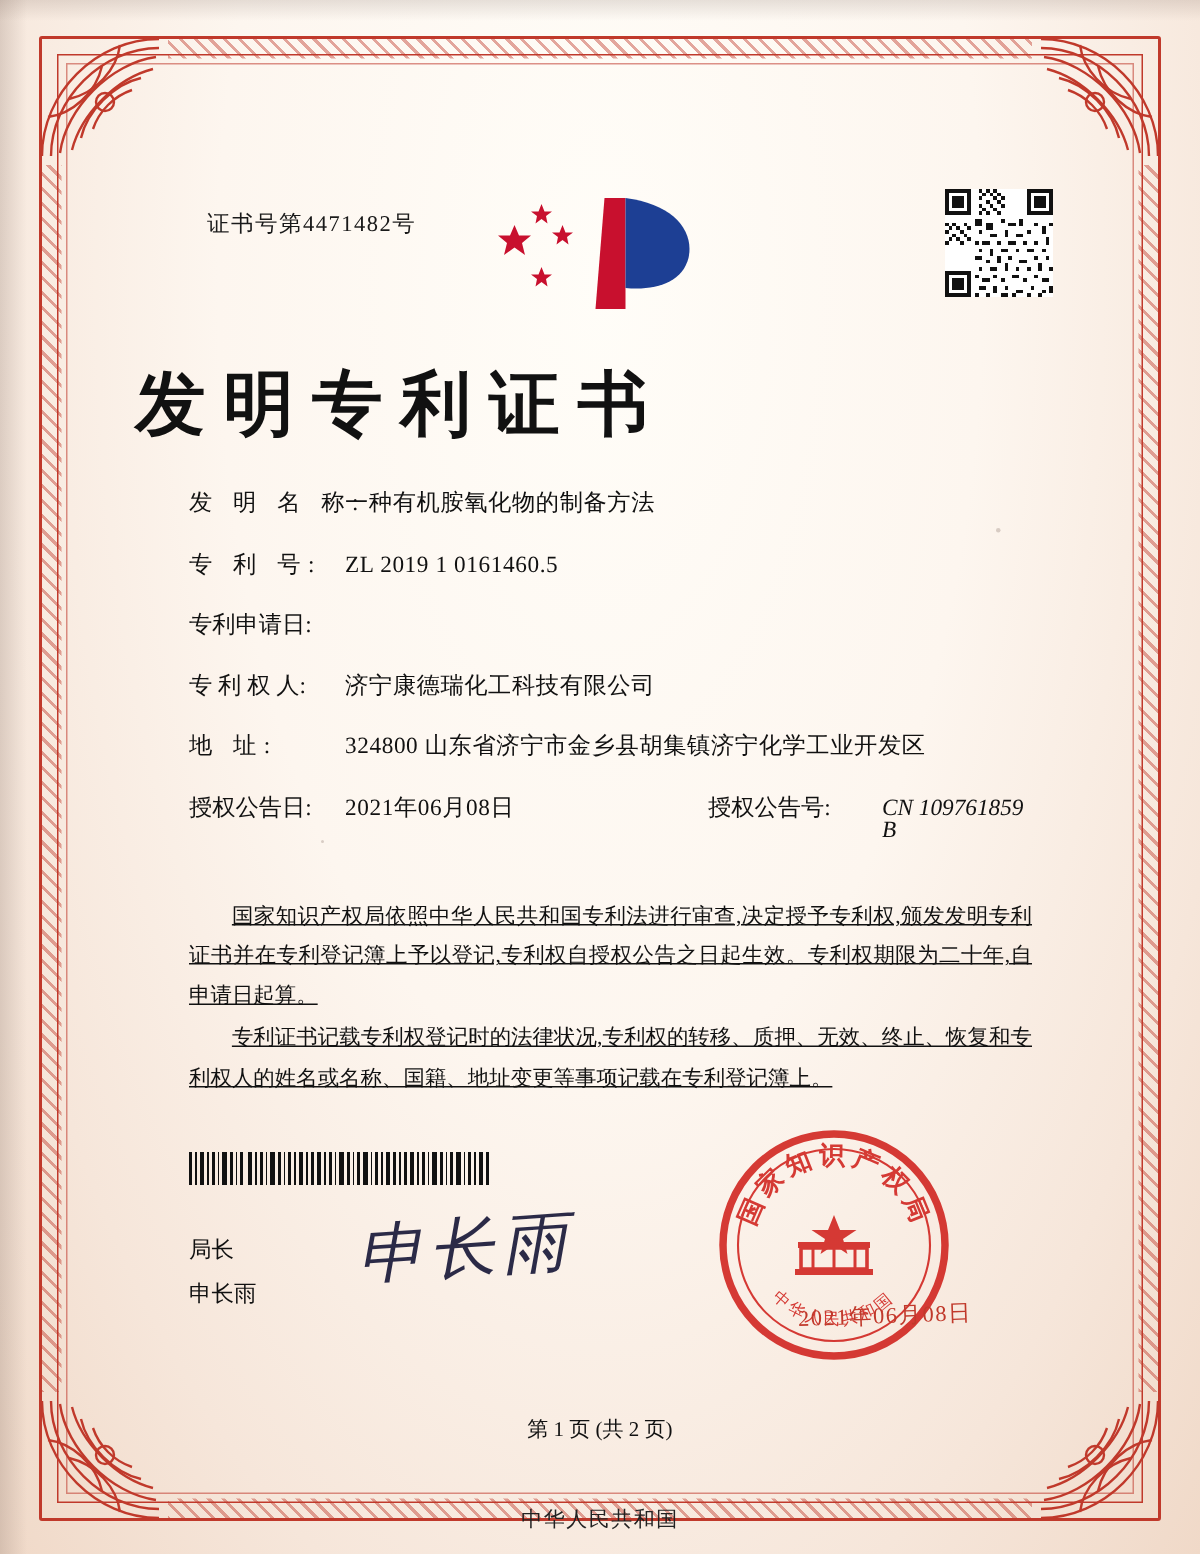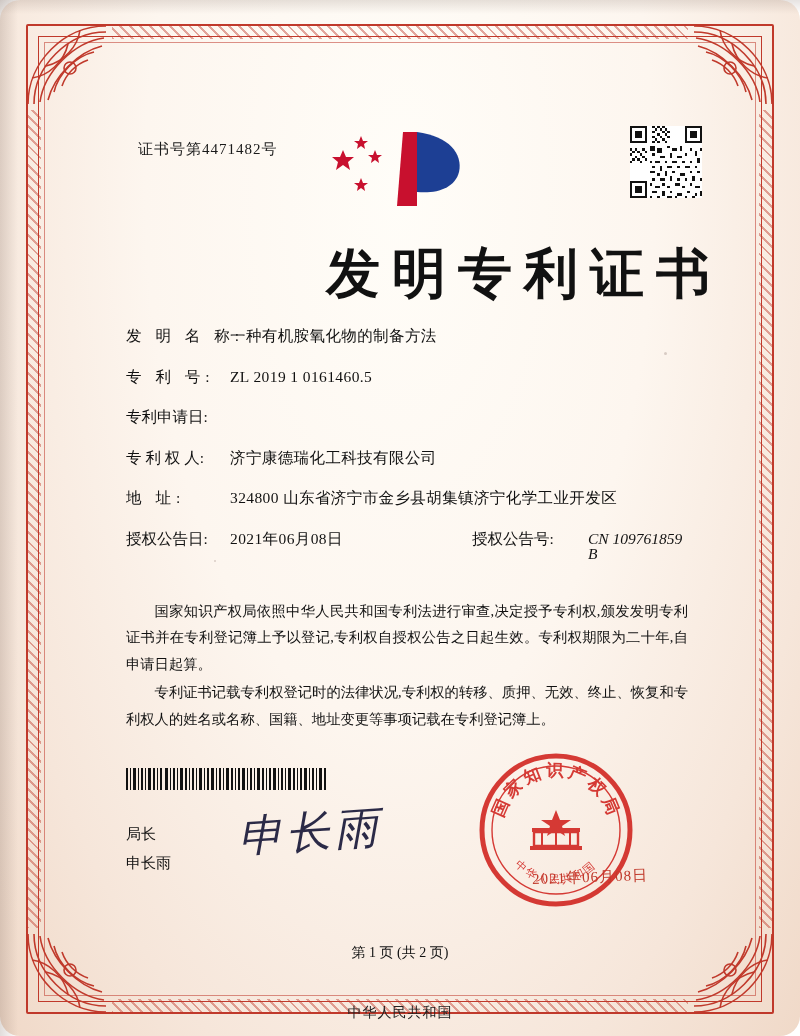--- a/index.html
+++ b/index.html
@@ -7,21 +7,20 @@
     width:800px;height:1036px;
     background:#ffffff;
     font-family:"Liberation Serif", serif;
     overflow:hidden;
   }
   .page{
     position:relative;
     width:800px;height:1036px;
     background:
       radial-gradient(ellipse at 50% 18%, #fffdf8 0%, #fdf6ef 45%, #f6e6da 78%, #f0d9c8 100%);
-    border-radius: 20px;
   }
   
   .border-outer{
     position:absolute;left:26px;top:24px;right:26px;bottom:22px;
     border:2px solid #c0392b;
     border-radius:2px;
   }
   .border-inner{
     position:absolute;left:38px;top:36px;right:38px;bottom:34px;
     border:1px solid #c0392b;
@@ -66,22 +65,22 @@
     position:absolute;left:50%;top:42px;transform:translateX(-50%);
     width:150px;height:100px;
   }
   .qr{
     position:absolute;right:20px;top:48px;
     width:72px;height:72px;
   }
   .qr svg{display:block;}
   .title{
     position:absolute;left:0;right:0;top:160px;
-    text-align:right;
-    font-size:54px;
+    text-align:left;
+    font-size:47px;
     letter-spacing:12px;
     color:#111;
     font-family:"DejaVu Serif", serif;
     font-weight:700;
     text-indent:12px;
   }
   .fields{
     position:absolute;left:48px;right:30px;top:250px;
     font-size:15.5px;
     color:#111;
@@ -106,20 +105,21 @@
   .row.two .val{flex:none;width:242px;}
   .lbl2{width:116px;flex:none;white-space:nowrap;}
   .val2{flex:1;font-style:italic;}
 
   .para{
     position:absolute;left:48px;right:34px;top:520px;
     font-size:14.3px;
     line-height:1.85;
     color:#111;
     text-align:justify;
+    text-decoration:underline;
   }
   .para p{margin:0 0 2px 0;text-indent:2em;}
 
   .barcode{
     position:absolute;left:48px;top:690px;
     width:200px;height:22px;
   }
   .sig-block{
     position:absolute;left:48px;top:742px;
     font-size:15px;line-height:1.9;color:#111;

